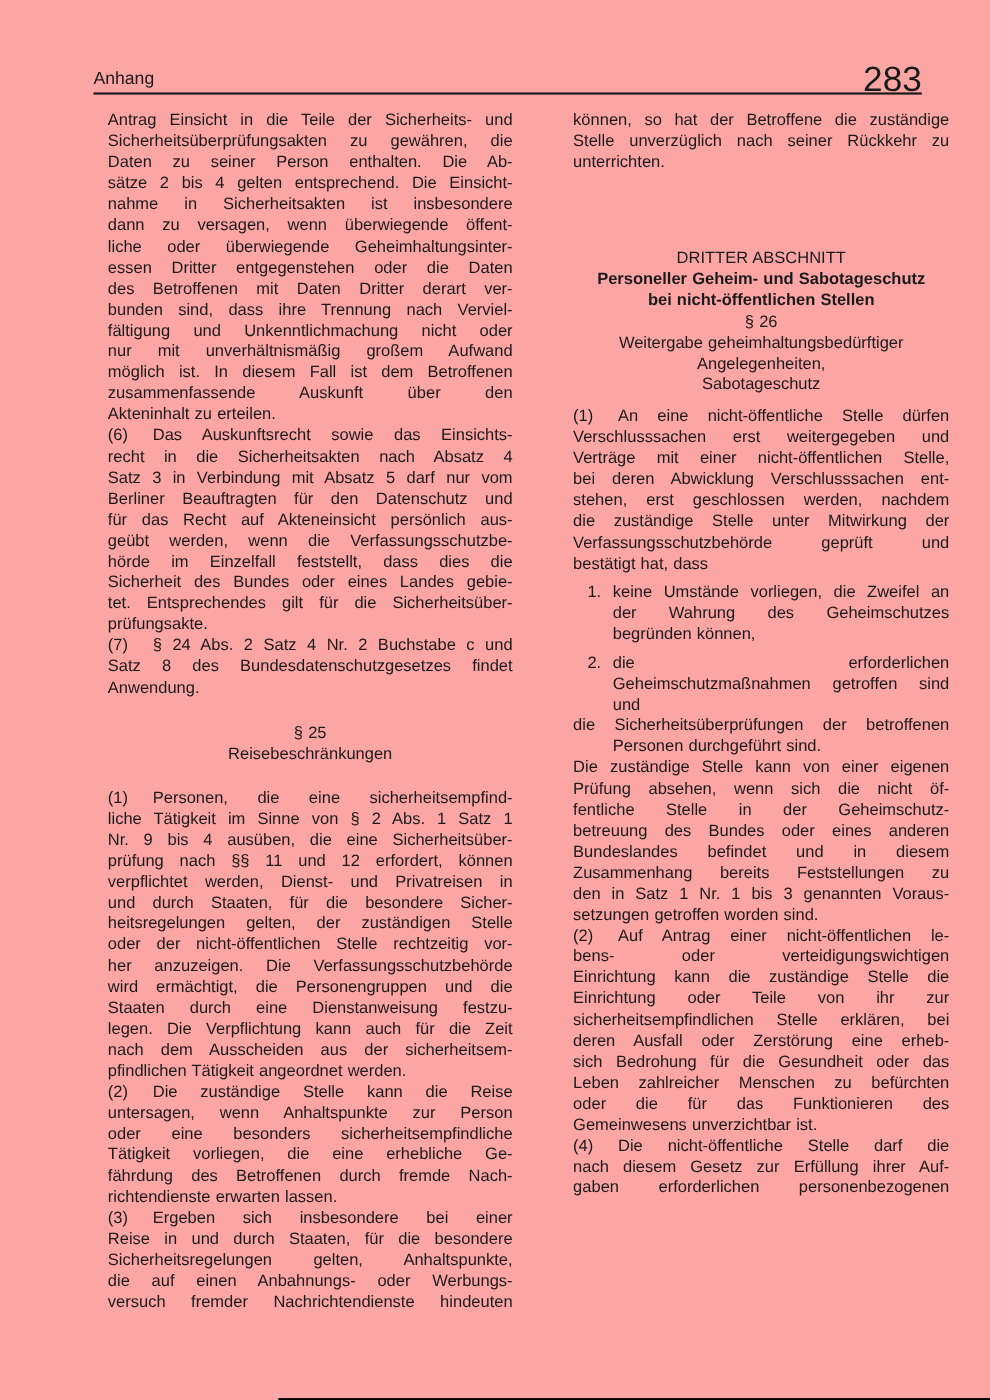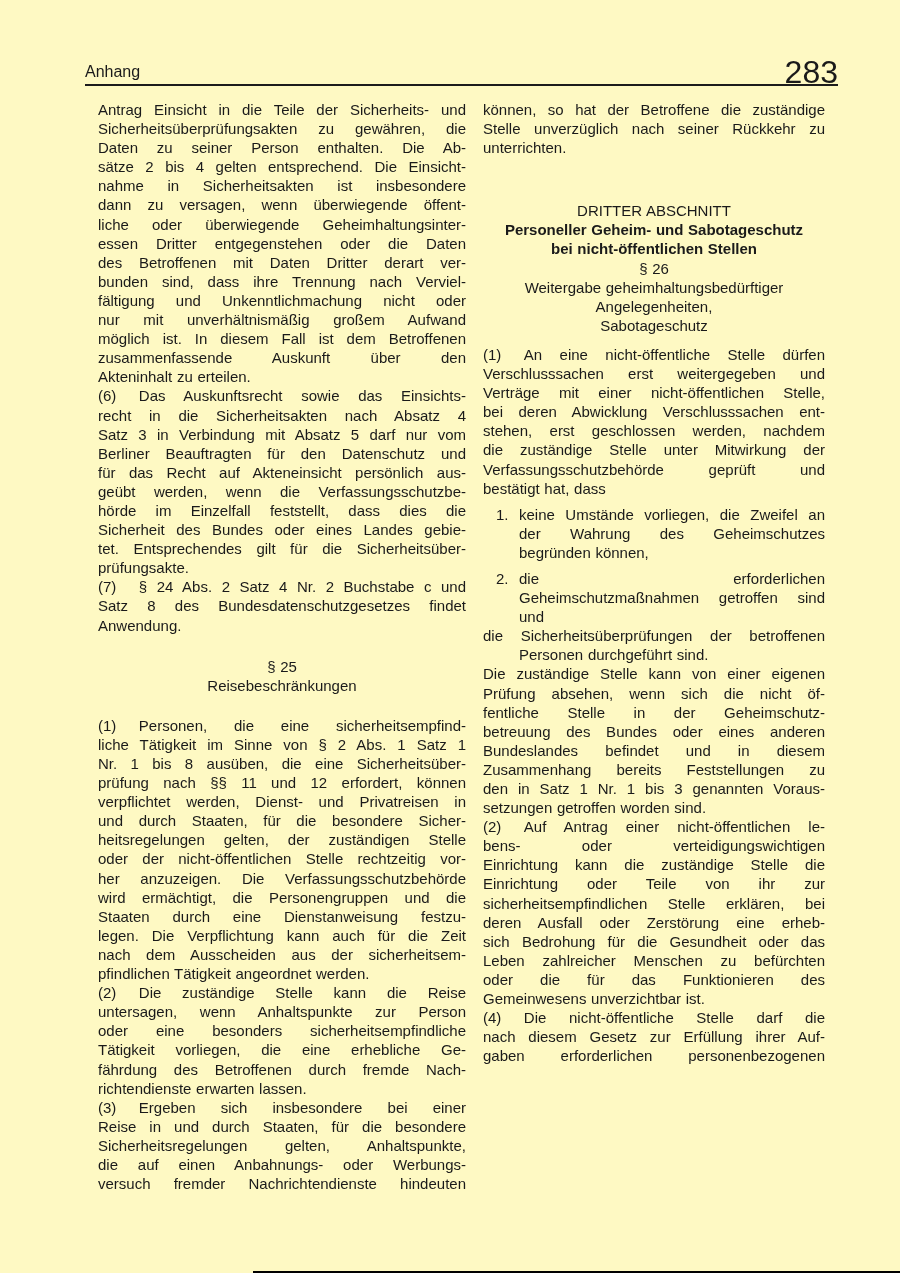--- a/index.html
+++ b/index.html
@@ -3,21 +3,21 @@
 <meta charset="utf-8">
 <style>
   html,body{margin:0;padding:0;}
   body{
     font-family:"Liberation Sans","DejaVu Sans",sans-serif;
     background:#e8e8e8;
   }
   #page{
     position:relative;
     width:900px;height:1273px;
-    background:#fef9c3;
+    background:#fca5a5;
     color:#1a1a1a;
     overflow:hidden;
     margin:0 auto;
   }
   
   #hdr-left{
     position:absolute;left:85px;top:64px;
     font-size:16px;line-height:16px;
   }
   #hdr-right{
@@ -28,27 +28,27 @@
     position:absolute;left:85px;top:84px;
     width:753px;height:2px;background:#1c1c1c;
   }
   
   .col{
     position:absolute;top:100px;
     font-size:15px;line-height:19.1px;
     word-spacing:0.5px;
   }
   #col-left{left:98px;width:368px;}
-  #col-right{left:483px;width:342px;}
+  #col-right{left:521px;width:342px;}
   .line{text-align:justify;text-justify:inter-word;}
   .line.jl{text-align-last:justify;}
   .line.bold{font-weight:bold;}
   .block.heading .line{text-align:center;text-align-last:center;}
   #col-left .block.heading{margin:22px 0 21px 0;}
-  #col-right .block.heading{margin:44px 0 10px 0;}
+  #col-right .block.heading{margin:68px 0 10px 0;}
   .block.list-item{position:relative;padding-left:36px;margin-top:7px;}
   .block.list-item .marker{position:absolute;left:13px;top:0;}
   .block.cont-item .line:nth-child(n+2){padding-left:36px;}
   
   #bottom-artifact{
     position:absolute;left:253px;right:0;bottom:0;height:2px;
     background:#000;
   }
 </style>
 </head>
@@ -94,21 +94,21 @@
         <div class="line jl">Satz 8 des Bundesdatenschutzgesetzes findet</div>
         <div class="line">Anwendung.</div>
       </div>
       <div class="block heading">
         <div class="line">§ 25</div>
         <div class="line">Reisebeschränkungen</div>
       </div>
       <div class="block para">
         <div class="line jl">(1)  Personen, die eine sicherheitsempfind-</div>
         <div class="line jl">liche Tätigkeit im Sinne von § 2 Abs. 1 Satz 1</div>
-        <div class="line jl">Nr. 1 bis 8 ausüben, die eine Sicherheitsüber-</div>
+        <div class="line jl">Nr. 9 bis 4 ausüben, die eine Sicherheitsüber-</div>
         <div class="line jl">prüfung nach §§ 11 und 12 erfordert, können</div>
         <div class="line jl">verpflichtet werden, Dienst- und Privatreisen in</div>
         <div class="line jl">und durch Staaten, für die besondere Sicher-</div>
         <div class="line jl">heitsregelungen gelten, der zuständigen Stelle</div>
         <div class="line jl">oder der nicht-öffentlichen Stelle rechtzeitig vor-</div>
         <div class="line jl">her anzuzeigen. Die Verfassungsschutzbehörde</div>
         <div class="line jl">wird ermächtigt, die Personengruppen und die</div>
         <div class="line jl">Staaten durch eine Dienstanweisung festzu-</div>
         <div class="line jl">legen. Die Verpflichtung kann auch für die Zeit</div>
         <div class="line jl">nach dem Ausscheiden aus der sicherheitsem-</div>

